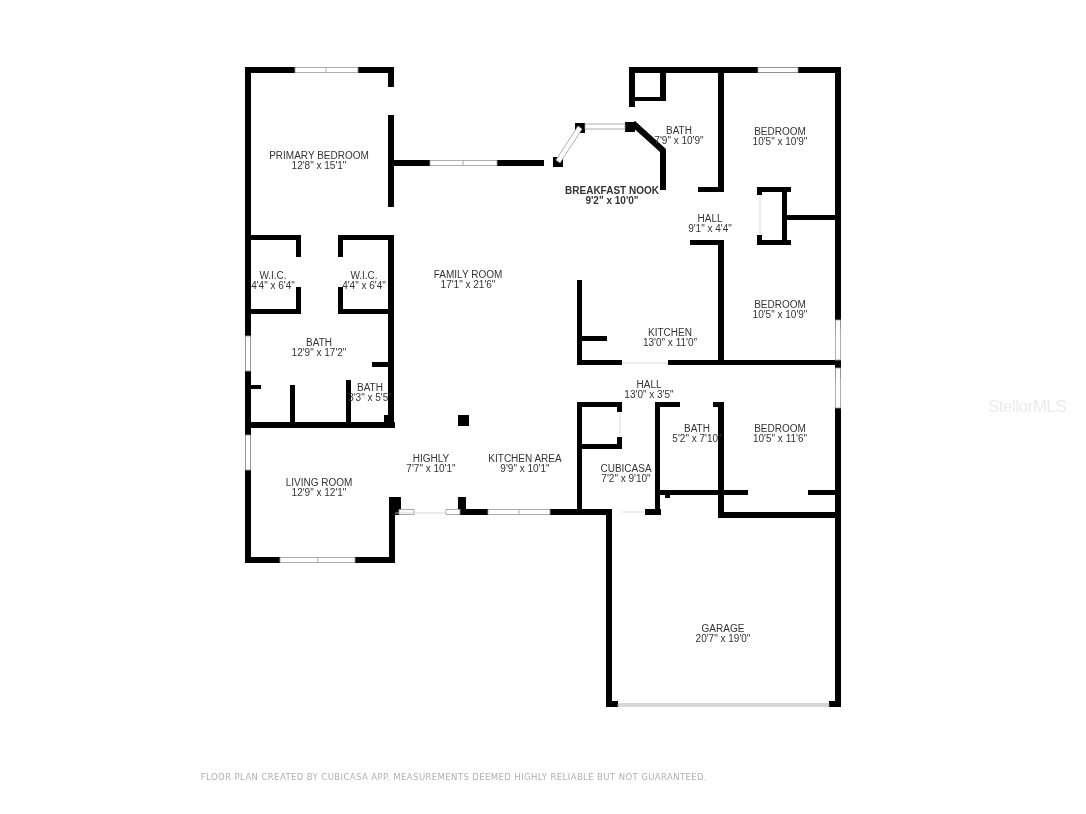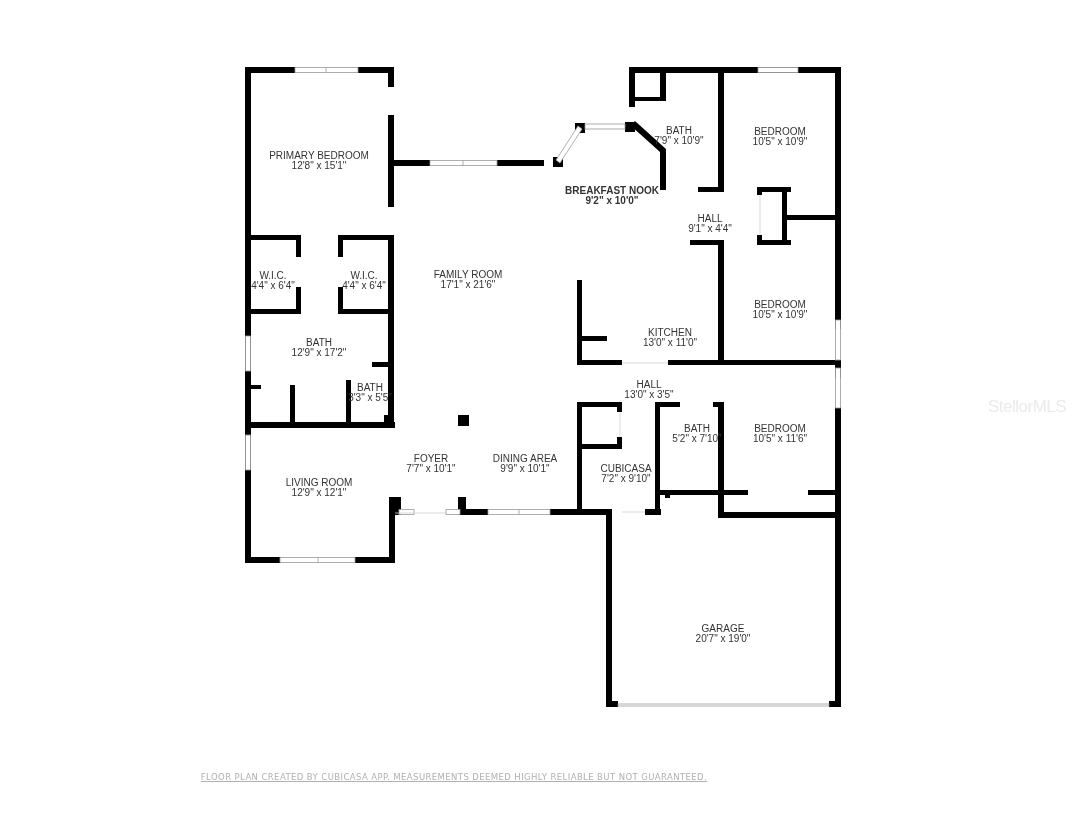--- a/index.html
+++ b/index.html
@@ -1,20 +1,20 @@
 <!DOCTYPE html>
 <html><head>
   <meta charset="utf-8">
   <style>
     html, body { margin: 0; padding: 0; background: #ffffff; }
     body { width: 1086px; height: 814px; position: relative; overflow: hidden; font-family: "Liberation Sans", sans-serif; }
     #plan { position: absolute; left: 0; top: 0; }
     .room-label { position: absolute; transform: translate(-50%, -50%); text-align: center; color: #333333; font-size: 10px; line-height: 10px; white-space: nowrap; font-family: "Liberation Sans", sans-serif; }
     .room-label .dim { display: block; }
-    .footer { position: absolute; left: 0; width: 908px; top: 772px; text-align: center; font-size: 8.5px; letter-spacing: 0.4px; color: #b0b0b0; font-family: "DejaVu Sans", sans-serif; text-decoration: underline; }
+    .footer { position: absolute; left: 0; width: 908px; top: 772px; text-align: center; font-size: 8.5px; letter-spacing: 0.4px; color: #b0b0b0; font-family: "DejaVu Sans", sans-serif; }
     .watermark { position: absolute; left: 988px; top: 397px; font-size: 17px; color: #ebebeb; font-family: "Liberation Sans", sans-serif; letter-spacing: -0.5px; }
   </style>
 </head>
 <body>
 
 <svg id="plan" width="1086" height="814" viewBox="0 0 1086 814" xmlns="http://www.w3.org/2000/svg">
   <g fill="#000000">
 
     <rect x="245" y="67" width="6" height="496"></rect>
     <rect x="245" y="67" width="50" height="6"></rect>
@@ -132,22 +132,22 @@
   </g>
 </svg>
 
 <div>
   <div class="room-label" style="left:319px;top:161px;"><span>PRIMARY BEDROOM</span><span class="dim">12'8" x 15'1"</span></div>
   <div class="room-label" style="left:273px;top:281px;"><span>W.I.C.</span><span class="dim">4'4" x 6'4"</span></div>
   <div class="room-label" style="left:364px;top:281px;"><span>W.I.C.</span><span class="dim">4'4" x 6'4"</span></div>
   <div class="room-label" style="left:319px;top:348px;"><span>BATH</span><span class="dim">12'9" x 17'2"</span></div>
   <div class="room-label" style="left:370px;top:393px;"><span>BATH</span><span class="dim">3'3" x 5'5"</span></div>
   <div class="room-label" style="left:319px;top:488px;"><span>LIVING ROOM</span><span class="dim">12'9" x 12'1"</span></div>
-  <div class="room-label" style="left:431px;top:464px;"><span>FOYER</span><span class="dim">7'7" x 10'1"</span></div>
-  <div class="room-label" style="left:525px;top:464px;"><span>DINING AREA</span><span class="dim">9'9" x 10'1"</span></div>
+  <div class="room-label" style="left:431px;top:464px;"><span>HIGHLY</span><span class="dim">7'7" x 10'1"</span></div>
+  <div class="room-label" style="left:525px;top:464px;"><span>KITCHEN AREA</span><span class="dim">9'9" x 10'1"</span></div>
   <div class="room-label" style="left:468px;top:280px;"><span>FAMILY ROOM</span><span class="dim">17'1" x 21'6"</span></div>
   <div class="room-label" style="left:612px;top:196px;font-weight:bold;"><span>BREAKFAST NOOK</span><span class="dim">9'2" x 10'0"</span></div>
   <div class="room-label" style="left:679px;top:136px;"><span>BATH</span><span class="dim">7'9" x 10'9"</span></div>
   <div class="room-label" style="left:780px;top:137px;"><span>BEDROOM</span><span class="dim">10'5" x 10'9"</span></div>
   <div class="room-label" style="left:710px;top:224px;"><span>HALL</span><span class="dim">9'1" x 4'4"</span></div>
   <div class="room-label" style="left:670px;top:306px;margin-top:32px;"><span>KITCHEN</span><span class="dim">13'0" x 11'0"</span></div>
   <div class="room-label" style="left:780px;top:310px;"><span>BEDROOM</span><span class="dim">10'5" x 10'9"</span></div>
   <div class="room-label" style="left:649px;top:390px;"><span>HALL</span><span class="dim">13'0" x 3'5"</span></div>
   <div class="room-label" style="left:697px;top:434px;"><span>BATH</span><span class="dim">5'2" x 7'10"</span></div>
   <div class="room-label" style="left:780px;top:434px;"><span>BEDROOM</span><span class="dim">10'5" x 11'6"</span></div>

